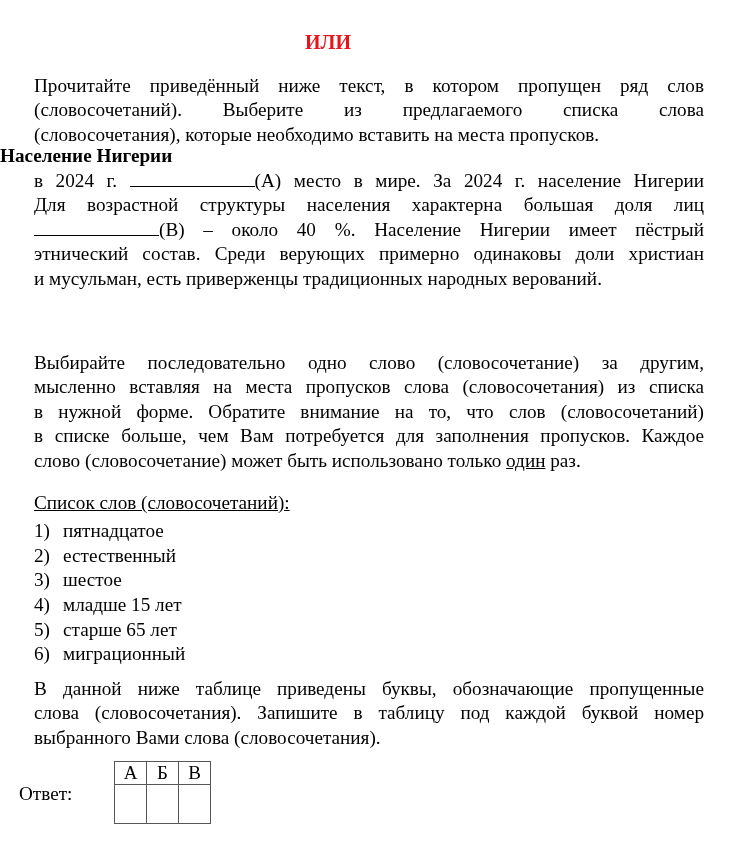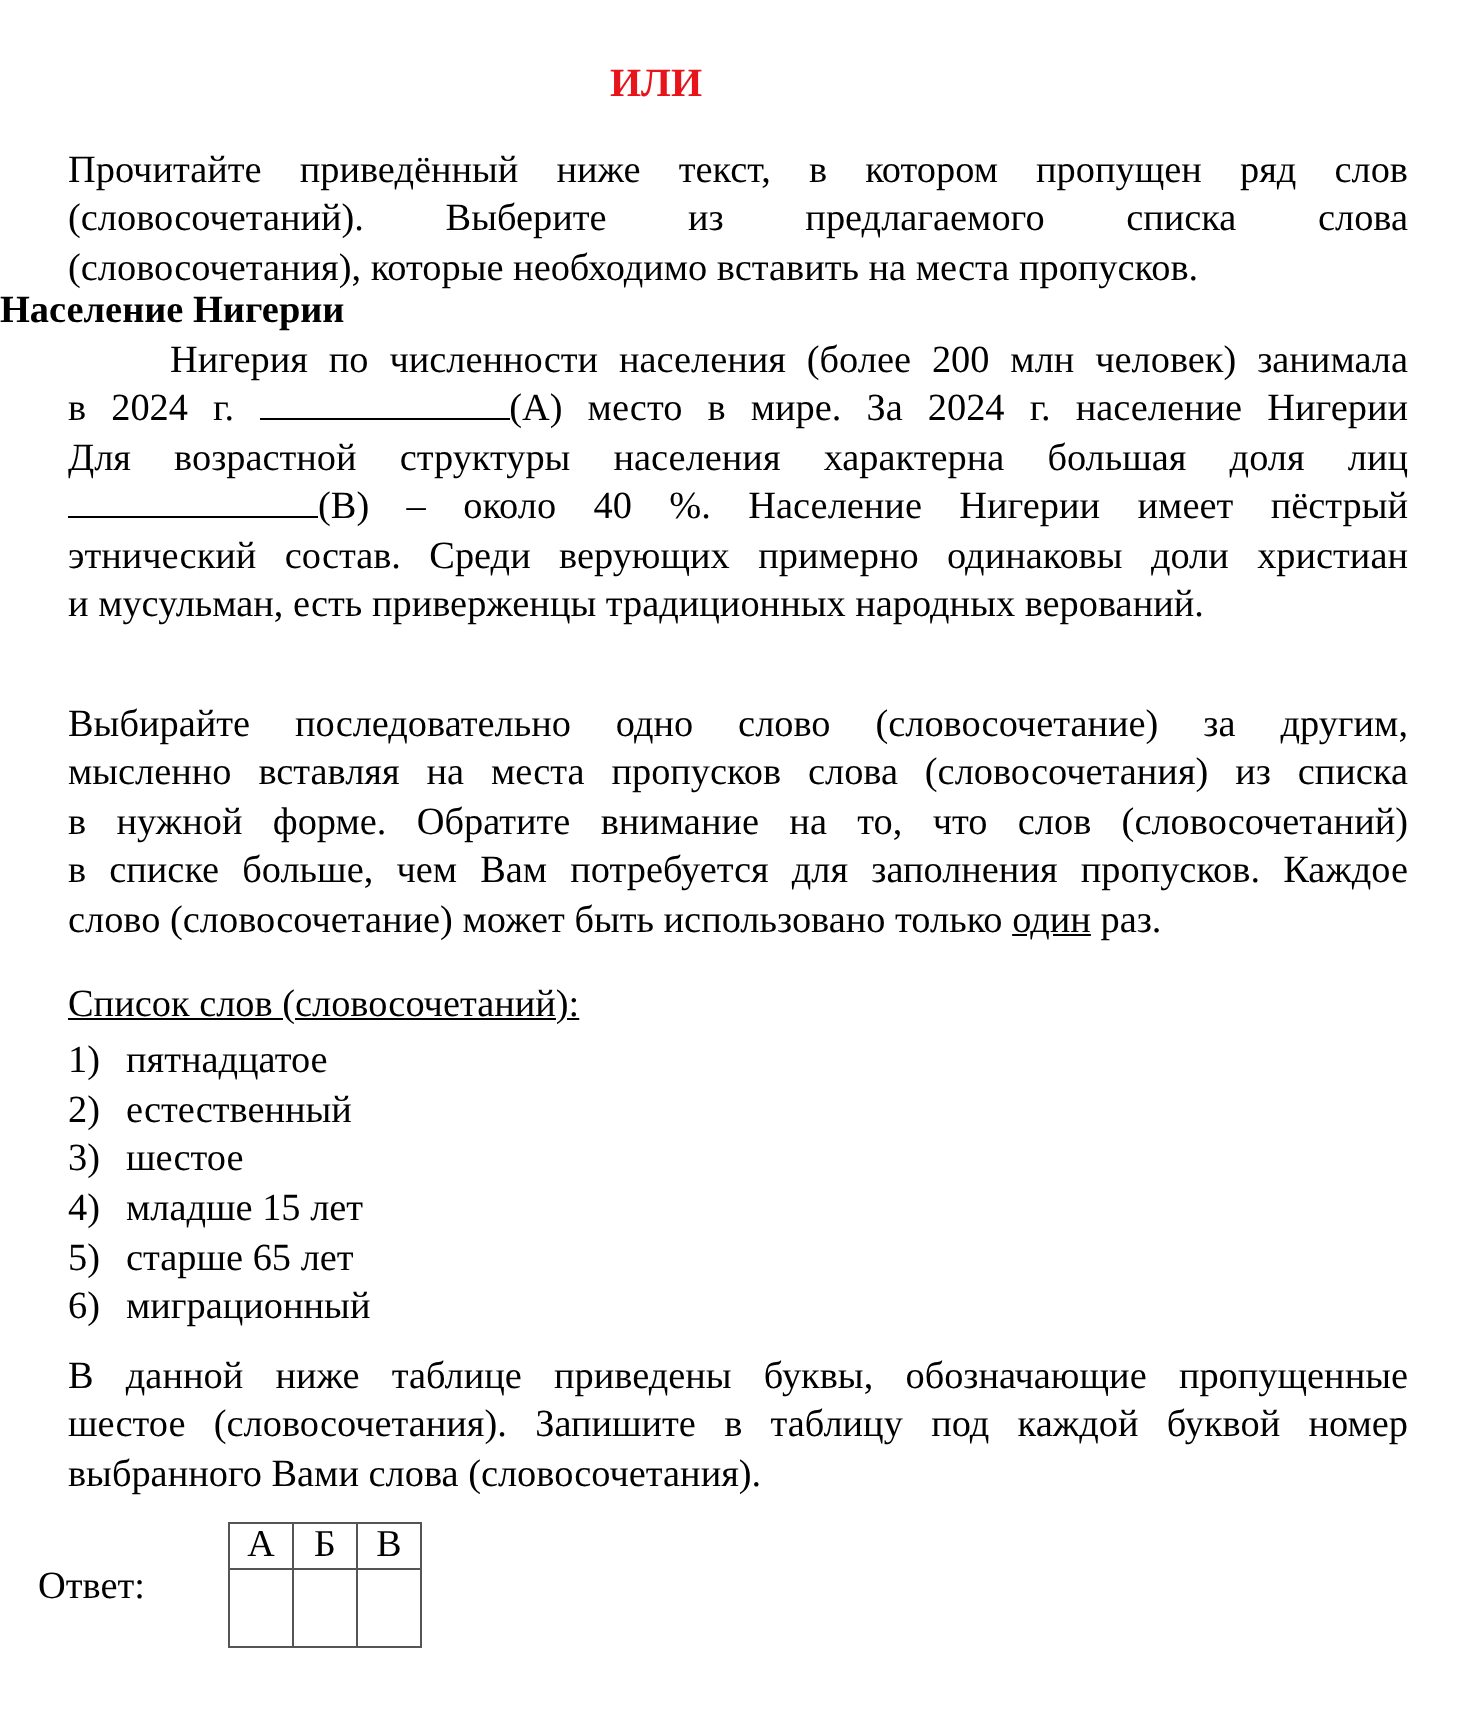--- a/index.html
+++ b/index.html
@@ -45,21 +45,20 @@
 
 <div class="p" style="top:74px;">
   <span class="line">Прочитайте приведённый ниже текст, в котором пропущен ряд слов</span>
   <span class="line">(словосочетаний). Выберите из предлагаемого списка слова</span>
   <span class="line last">(словосочетания), которые необходимо вставить на места пропусков.</span>
 </div>
 
 <div class="title">Население Нигерии</div>
 
 <div class="p" style="top:169px;">
-  <span class="line" style="padding-left:51px;">Нигерия по численности населения (более 200 млн человек) занимала</span>
   <span class="line"><span>в 2024 г.</span> <span class="blank" style="width:125px;"></span><span>(А) место в мире. За 2024 г. население Нигерии</span></span>
   <span class="line">Для возрастной структуры населения характерна большая доля лиц</span>
   <span class="line"><span class="blank" style="width:125px;"></span><span>(В) – около 40 %. Население Нигерии имеет пёстрый</span></span>
   <span class="line">этнический состав. Среди верующих примерно одинаковы доли христиан</span>
   <span class="line last">и мусульман, есть приверженцы традиционных народных верований.</span>
 </div>
 
 <div class="p" style="top:351px;">
   <span class="line">Выбирайте последовательно одно слово (словосочетание) за другим,</span>
   <span class="line">мысленно вставляя на места пропусков слова (словосочетания) из списка</span>
@@ -73,21 +72,21 @@
   <li><span class="num">1)</span><span>пятнадцатое</span></li>
   <li><span class="num">2)</span><span>естественный</span></li>
   <li><span class="num">3)</span><span>шестое</span></li>
   <li><span class="num">4)</span><span>младше 15 лет</span></li>
   <li><span class="num">5)</span><span>старше 65 лет</span></li>
   <li><span class="num">6)</span><span>миграционный</span></li>
 </ul>
 
 <div class="p" style="top:677px;">
   <span class="line">В данной ниже таблице приведены буквы, обозначающие пропущенные</span>
-  <span class="line">шестое (словосочетания). Запишите в таблицу под каждой буквой номер</span>
+  <span class="line">слова (словосочетания). Запишите в таблицу под каждой буквой номер</span>
   <span class="line last">выбранного Вами слова (словосочетания).</span>
 </div>
 
 <div class="answer-label">Ответ:</div>
 <table class="ans">
   <tbody>
       <tr class="hdr">
     <td>А</td>
     <td>Б</td>
     <td>В</td>

